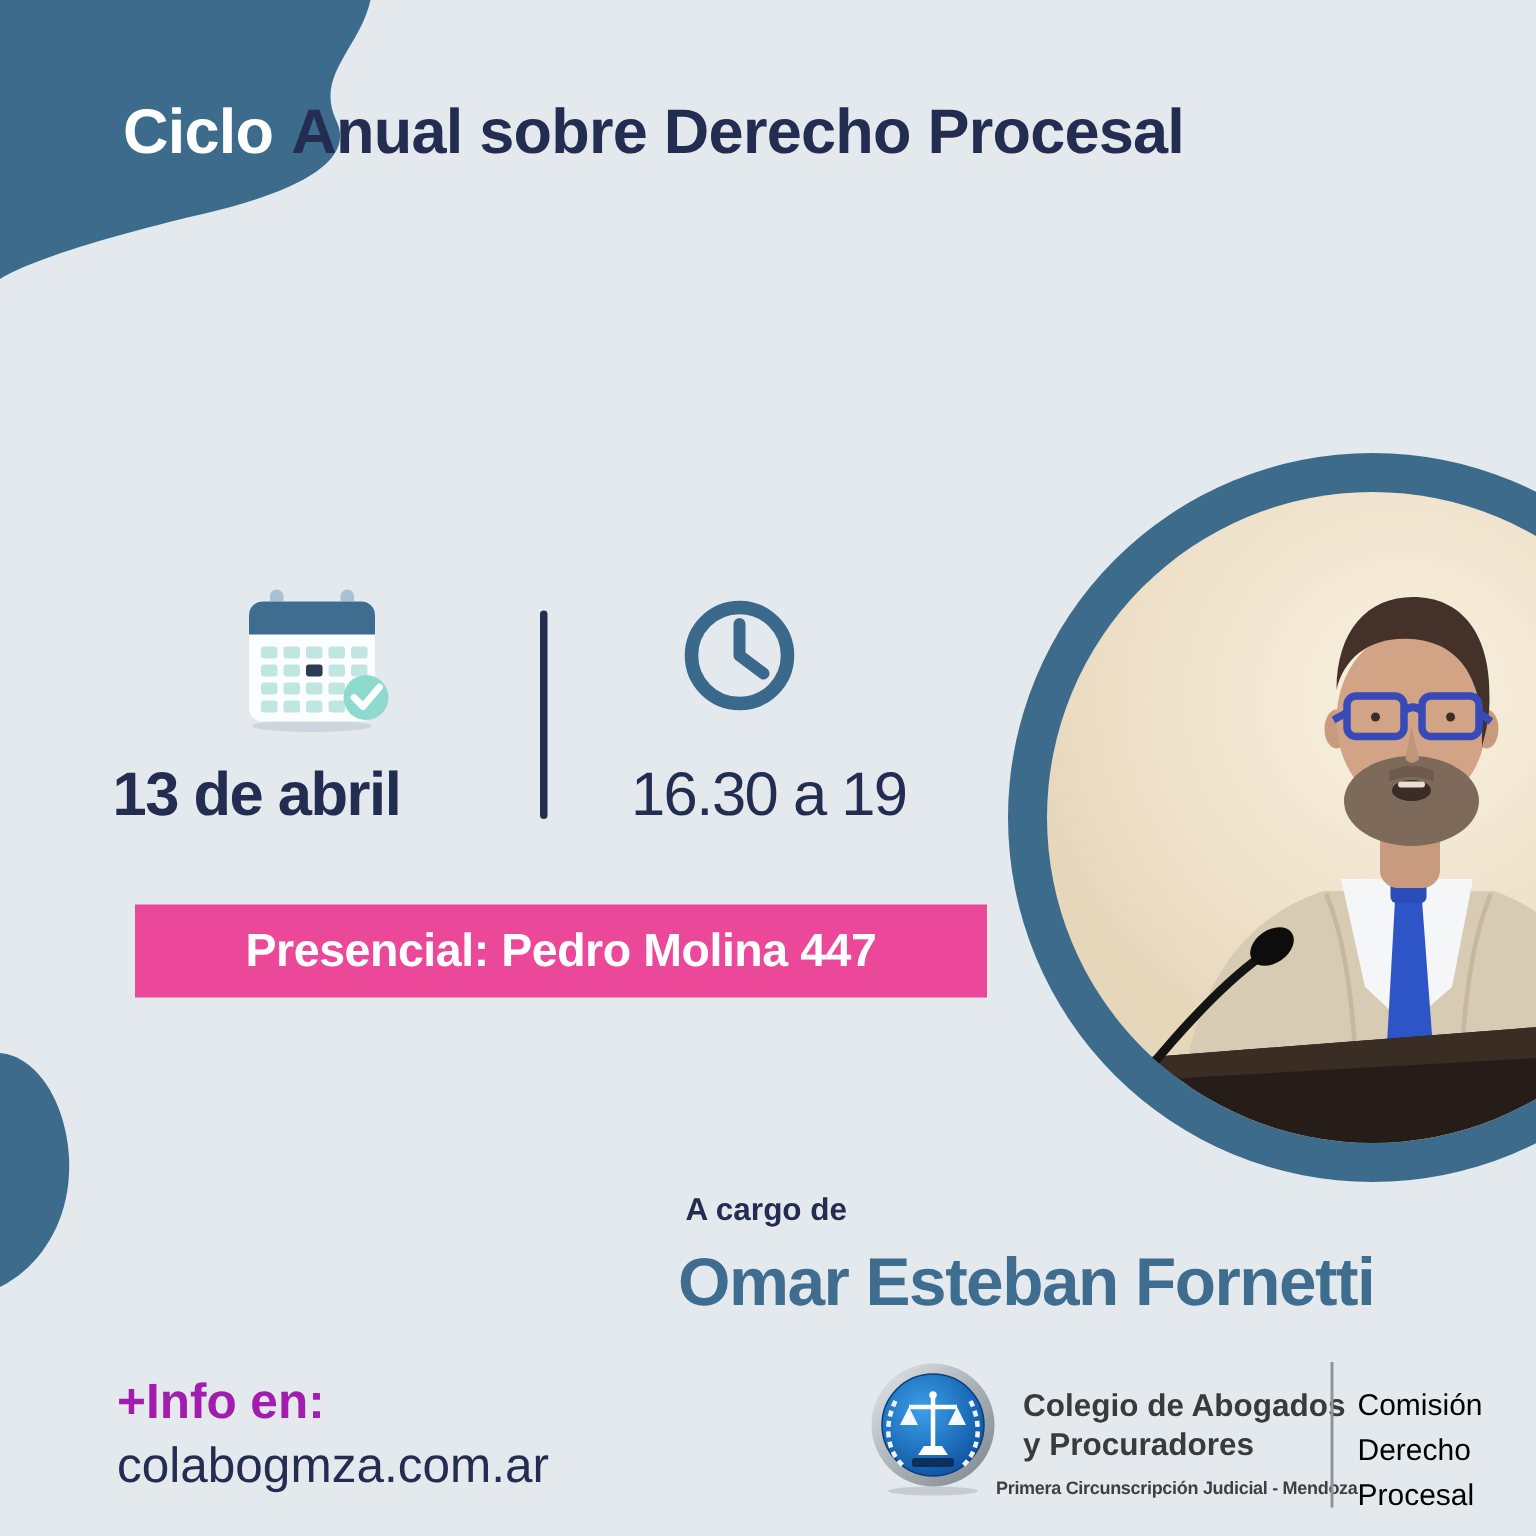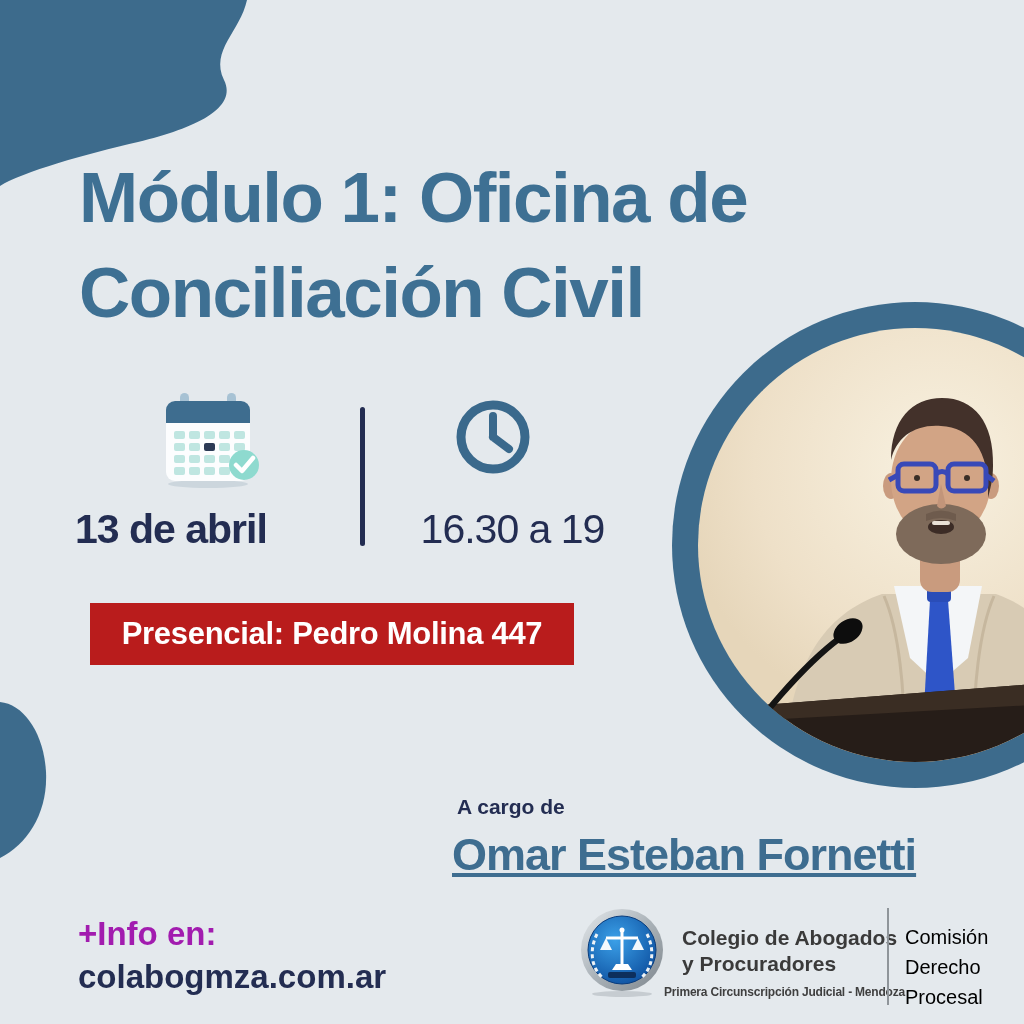--- a/index.html
+++ b/index.html
@@ -17,33 +17,33 @@
   .header-line .hl{color:#ffffff;margin-right:12px;}
   
   .big-title{left:79px;top:150px;font-size:71px;font-weight:700;letter-spacing:-1.5px;line-height:95px;color:#3e7093;white-space:nowrap;}
   
   .cal-icon{left:160px;top:391px;width:100px;height:98px;}
   .clock-icon{left:452px;top:396px;width:82px;height:82px;}
   .date-label{left:75px;top:506px;width:270px;text-align:left;font-size:41px;font-weight:700;letter-spacing:-1px;color:#232d52;}
   .time-label{left:380px;top:506px;width:265px;text-align:center;font-size:41px;font-weight:400;letter-spacing:-1px;color:#232d52;}
   .v-divider{left:360px;top:407px;width:5px;height:139px;background:#232d52;border-radius:3px;}
   
-  .loc-box{left:90px;top:603px;width:484px;height:62px;background:#b91c1c;
+  .loc-box{left:90px;top:603px;width:568px;height:62px;background:#ec4899;
     display:flex;align-items:center;justify-content:center;
     color:#ffffff;font-size:31px;font-weight:700;letter-spacing:-0.3px;}
   
   .photo-ring{left:672px;top:302px;width:486px;height:486px;border-radius:50%;
     background:#3d6b8c;display:flex;align-items:center;justify-content:center;}
   .photo-inner{width:434px;height:434px;border-radius:50%;overflow:hidden;}
   
   .speaker-intro{left:457px;top:795px;font-size:21px;font-weight:700;color:#232d52;}
-  .speaker-name{left:452px;top:829px;font-size:45px;font-weight:700;letter-spacing:-1px;color:#3e6d90;white-space:nowrap;text-decoration:underline;}
+  .speaker-name{left:452px;top:829px;font-size:45px;font-weight:700;letter-spacing:-1px;color:#3e6d90;white-space:nowrap;}
   
   .info-1{left:78px;top:915px;font-size:33px;font-weight:700;color:#a21caf;}
-  .info-2{left:78px;top:958px;font-size:33px;font-weight:700;color:#232d52;}
+  .info-2{left:78px;top:958px;font-size:33px;font-weight:400;color:#232d52;}
   
   .badge{left:579px;top:906px;width:86px;height:92px;}
   .org-1{left:682px;top:926px;font-size:21px;font-weight:700;color:#3a3a3a;white-space:nowrap;}
   .org-2{left:682px;top:952px;font-size:21px;font-weight:700;color:#3a3a3a;white-space:nowrap;}
   .org-sub{left:664px;top:985px;font-size:12px;font-weight:700;letter-spacing:-0.2px;color:#3f3f3f;white-space:nowrap;}
   .f-divider{left:887px;top:908px;width:2px;height:97px;background:#8f959a;}
   .commission{left:905px;top:922px;font-size:20px;line-height:30px;color:#000000;}
 </style>
 </head>
 <body>
@@ -105,25 +105,24 @@
         <path d="M52,378 L336,356 L352,376 L66,392 Z" fill="#3a2d23"></path>
 
         <g>
           <path d="M30,434 C60,392 104,338 142,310" stroke="#141414" stroke-width="6" fill="none"></path>
           <ellipse cx="150" cy="303" rx="16" ry="11" fill="#0d0d0d" transform="rotate(-35 150 303)"></ellipse>
         </g>
       </svg>
     </div>
   </div>
 
-
-  <div class="abs big-title">
-    <div>Módulo 1: Oficina de</div>
-    <div>Conciliación Civil</div>
-  </div>
+  <div class="abs header-line">
+    <span class="hl">Ciclo</span><span>Anual sobre Derecho Procesal</span>
+  </div>
+
 
   <svg class="abs cal-icon" viewBox="0 0 100 98">
     <ellipse cx="48" cy="93" rx="40" ry="4" fill="#ccd6dd"></ellipse>
     <rect x="20" y="2" width="9" height="20" rx="4.5" fill="#a7c2d4"></rect>
     <rect x="67" y="2" width="9" height="20" rx="4.5" fill="#a7c2d4"></rect>
     <rect x="6" y="10" width="84" height="80" rx="9" fill="#fcfdfe"></rect>
     <path d="M6,32 v-13 a9,9 0 0 1 9,-9 h66 a9,9 0 0 1 9,9 v13 Z" fill="#3e6d8f"></path>
     <g fill="#bfe6e1">
       <rect x="14" y="40" width="11" height="8" rx="2"></rect>
         <rect x="29" y="40" width="11" height="8" rx="2"></rect>

